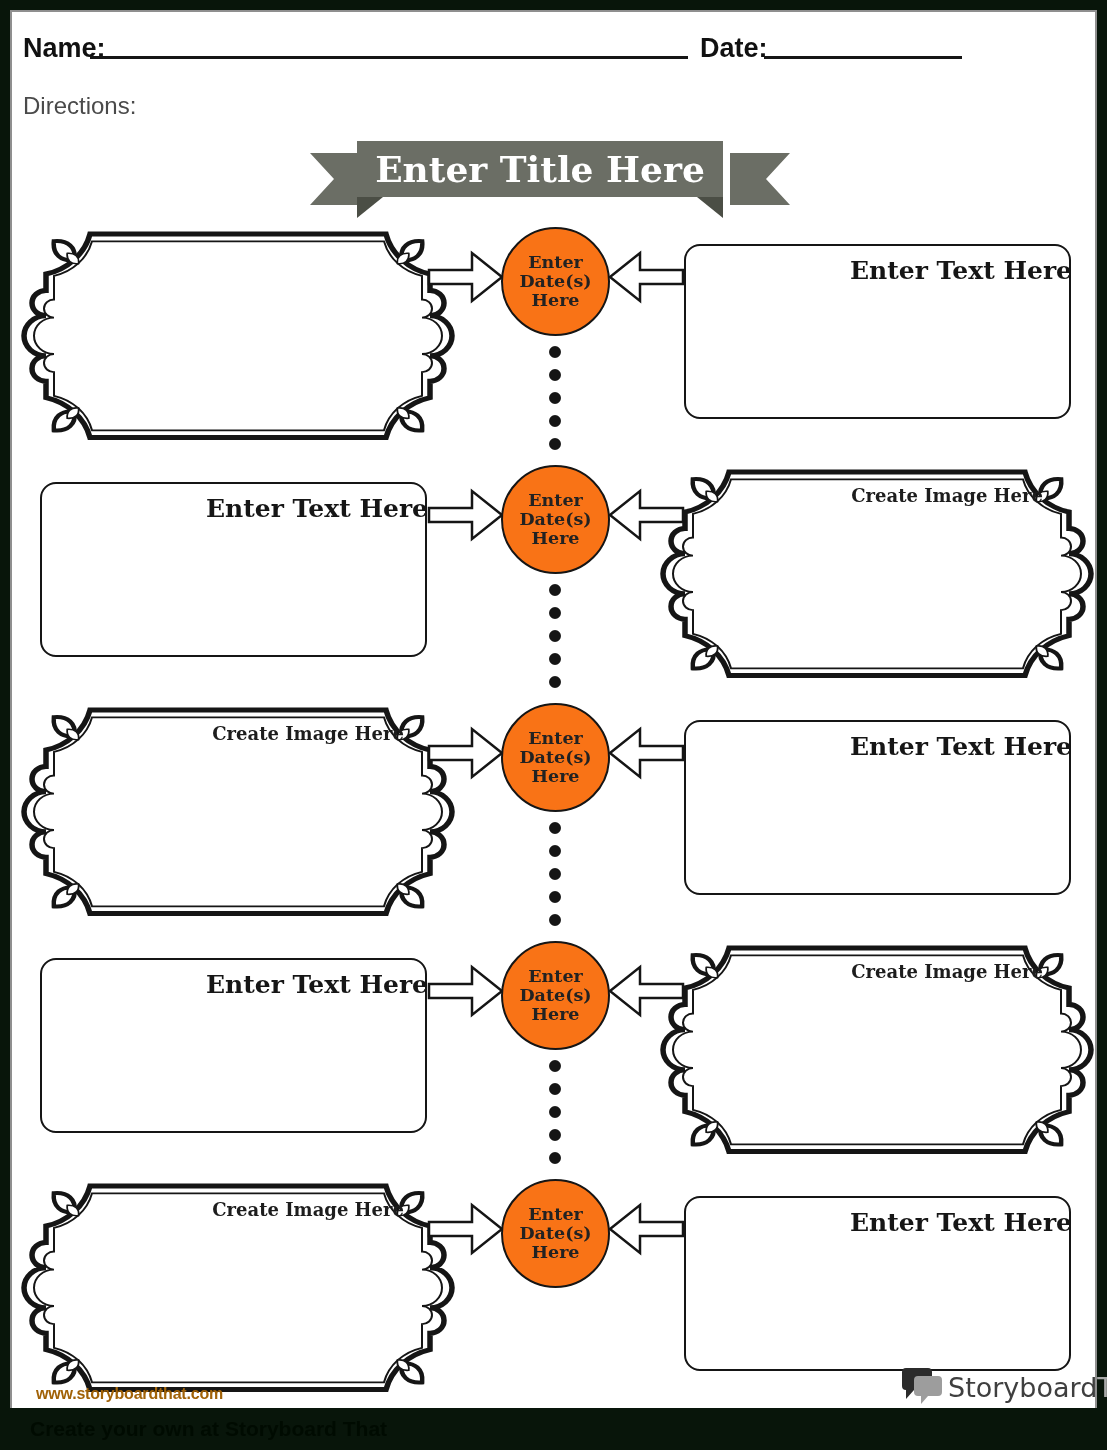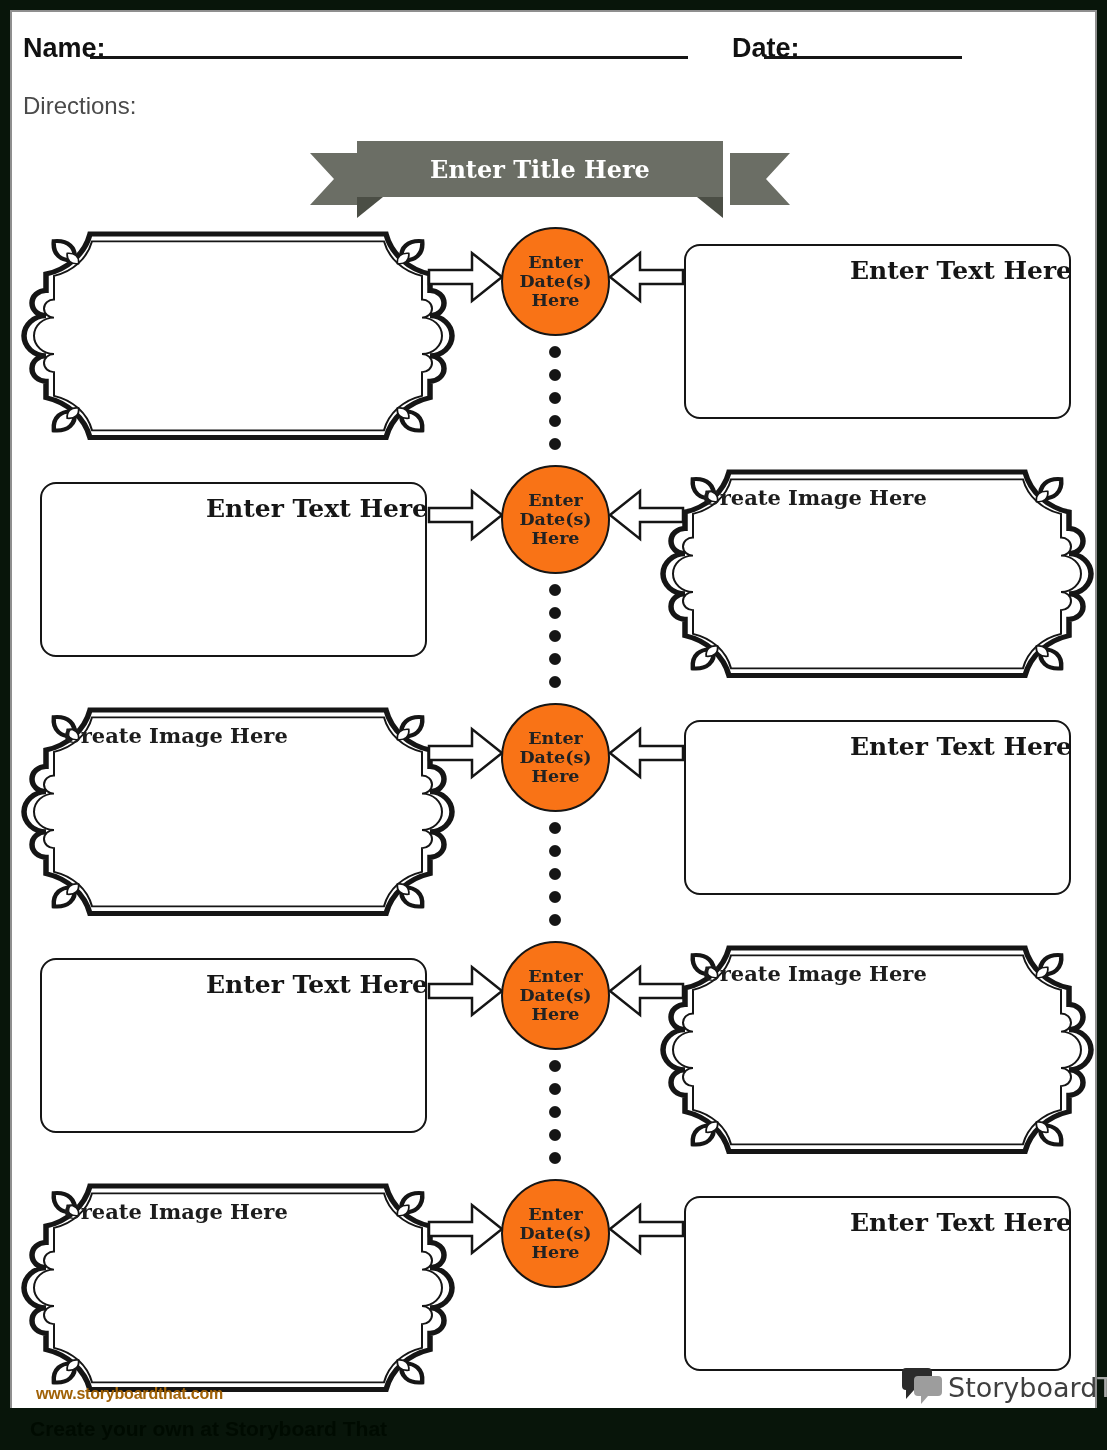--- a/index.html
+++ b/index.html
@@ -5,24 +5,24 @@
   html,body{margin:0;padding:0;}
   .poster{position:relative;width:1107px;height:1450px;background:#08150a;overflow:hidden;
           font-family:"Liberation Sans",sans-serif;}
   .sheet{position:absolute;left:12px;top:12px;width:1083px;height:1396px;background:#ffffff;
          box-shadow:0 0 0 2px #8f8f8f;}
   .abs{position:absolute;}
   .hdr-label{font-weight:bold;font-size:27px;color:#111;}
   .underline{height:3px;background:#161616;}
   .directions{font-size:24px;color:#4a4a4a;}
   .banner-title{width:366px;height:56px;display:flex;align-items:center;justify-content:center;
-                color:#fff;font-family:"DejaVu Serif",serif;font-weight:bold;font-size:24px;}
+                color:#fff;font-family:"DejaVu Serif",serif;font-weight:bold;font-size:36px;}
   .of{width:440px;height:218px;overflow:visible;}
-  .flabel{width:340px;text-align:left;font-family:"DejaVu Serif",serif;font-weight:bold;
-          font-size:21px;color:#1d1d1d;}
+  .flabel{width:340px;text-align:right;font-family:"DejaVu Serif",serif;font-weight:bold;
+          font-size:18px;color:#1d1d1d;}
   .pbox{width:383px;height:171px;background:#fff;border:2.5px solid #151515;border-radius:16px;}
   .plabel{width:388px;text-align:right;font-family:"DejaVu Serif",serif;font-weight:bold;
           font-size:25px;color:#161616;}
   .circle{width:105px;height:105px;border:2.5px solid #151515;border-radius:50%;background:#f97316;
           display:flex;flex-direction:column;align-items:center;justify-content:center;
           font-family:"DejaVu Serif",serif;font-weight:bold;font-size:17.5px;line-height:19px;color:#222;}
   .arrow{width:76px;height:56px;overflow:visible;}
   .arrow.flip{transform:scaleX(-1);}
   .dots{width:12px;height:104px;
         background-image:radial-gradient(circle at 6px 6px,#151515 5.4px,rgba(0,0,0,0) 6.4px);
@@ -58,21 +58,21 @@
         </g>
       </g>
       <polygon id="arrow-shape" points="1,21 44,21 44,4 74,28 44,52 44,35 1,35" fill="#ffffff" stroke="#151515" stroke-width="2.5"></polygon>
     </defs>
   </svg>
 
   <div class="sheet"></div>
 
   <div class="abs hdr-label" style="left:23px;top:33px;">Name:</div>
   <div class="abs underline" style="left:90px;top:56px;width:598px;"></div>
-  <div class="abs hdr-label" style="left:700px;top:33px;margin-left:32px;">Date:</div>
+  <div class="abs hdr-label" style="left:700px;top:33px;">Date:</div>
   <div class="abs underline" style="left:764px;top:56px;width:198px;"></div>
   <div class="abs directions" style="left:23px;top:92px;">Directions:</div>
 
   <svg class="abs" style="left:300px;top:138px;" width="500" height="82" viewBox="0 0 500 82">
     <polygon points="70,15 10,15 34,41 10,67 70,67" fill="#6b6e65"></polygon>
     <polygon points="430,15 490,15 466,41 490,67 430,67" fill="#6b6e65"></polygon>
     <polygon points="57,59 83,59 57,80" fill="#4b4e45"></polygon>
     <polygon points="423,59 397,59 423,80" fill="#4b4e45"></polygon>
     <rect x="57" y="3" width="366" height="56" fill="#6b6e65"></rect>
   </svg>

